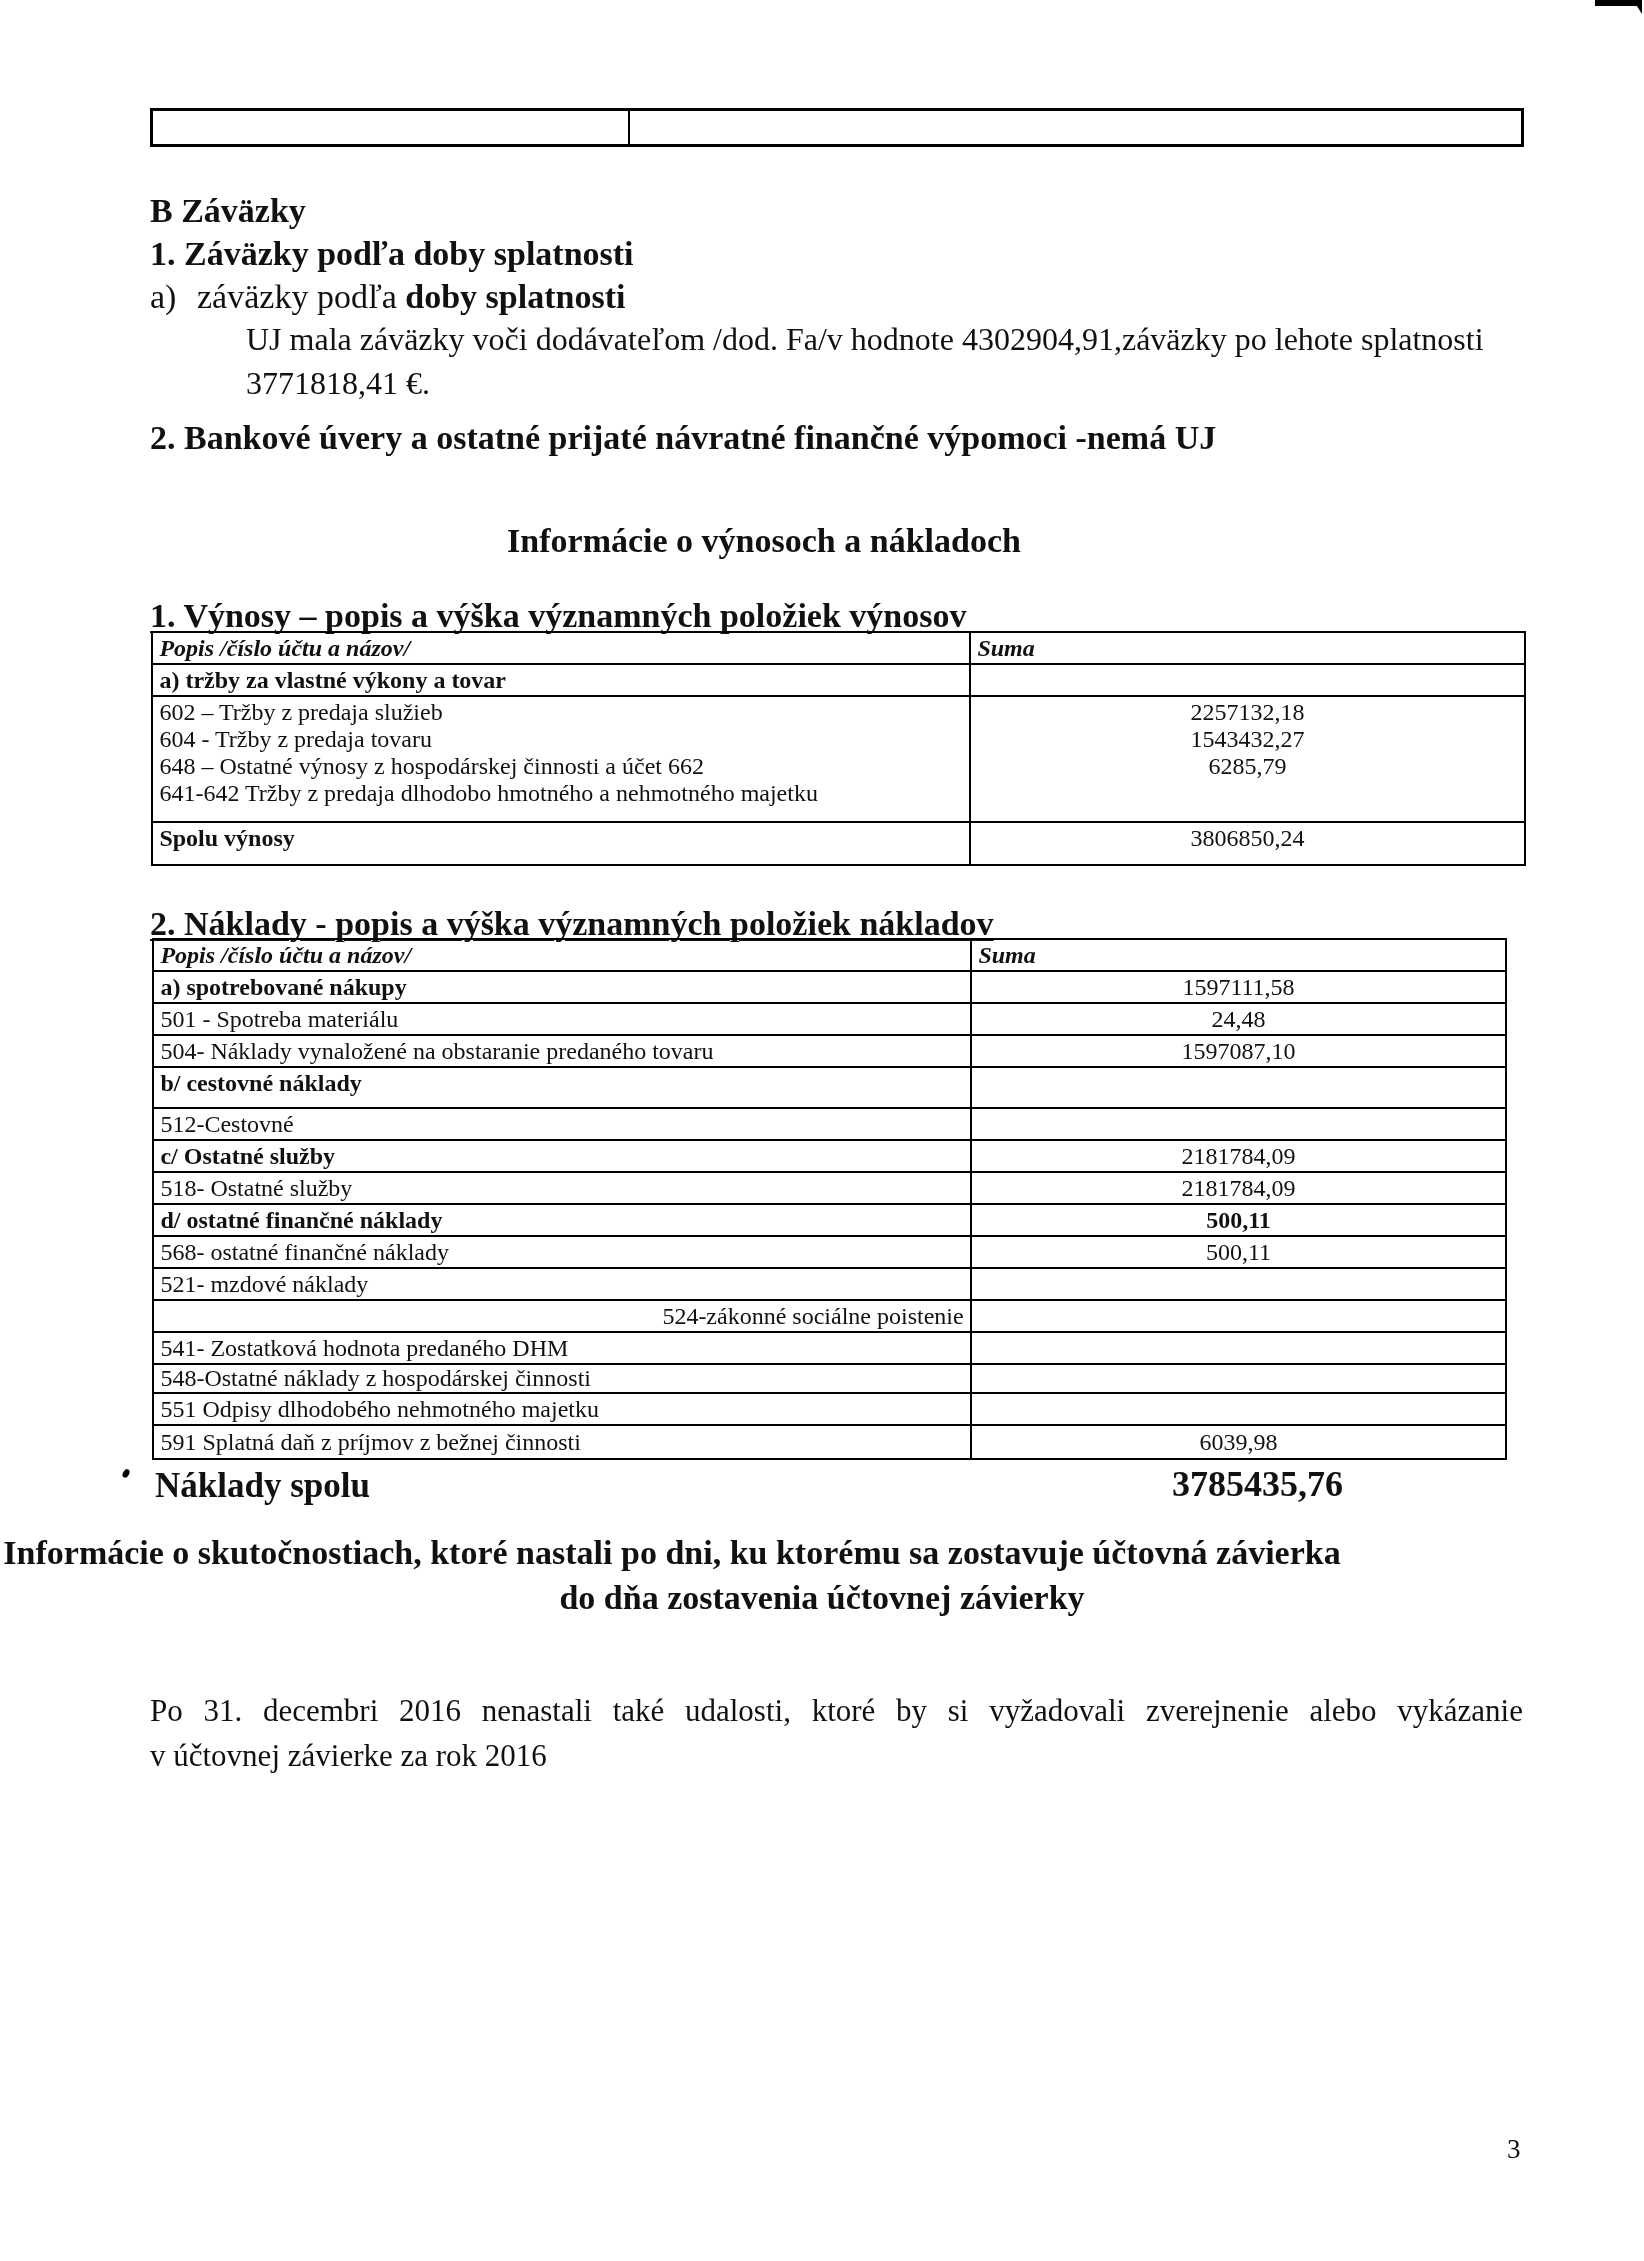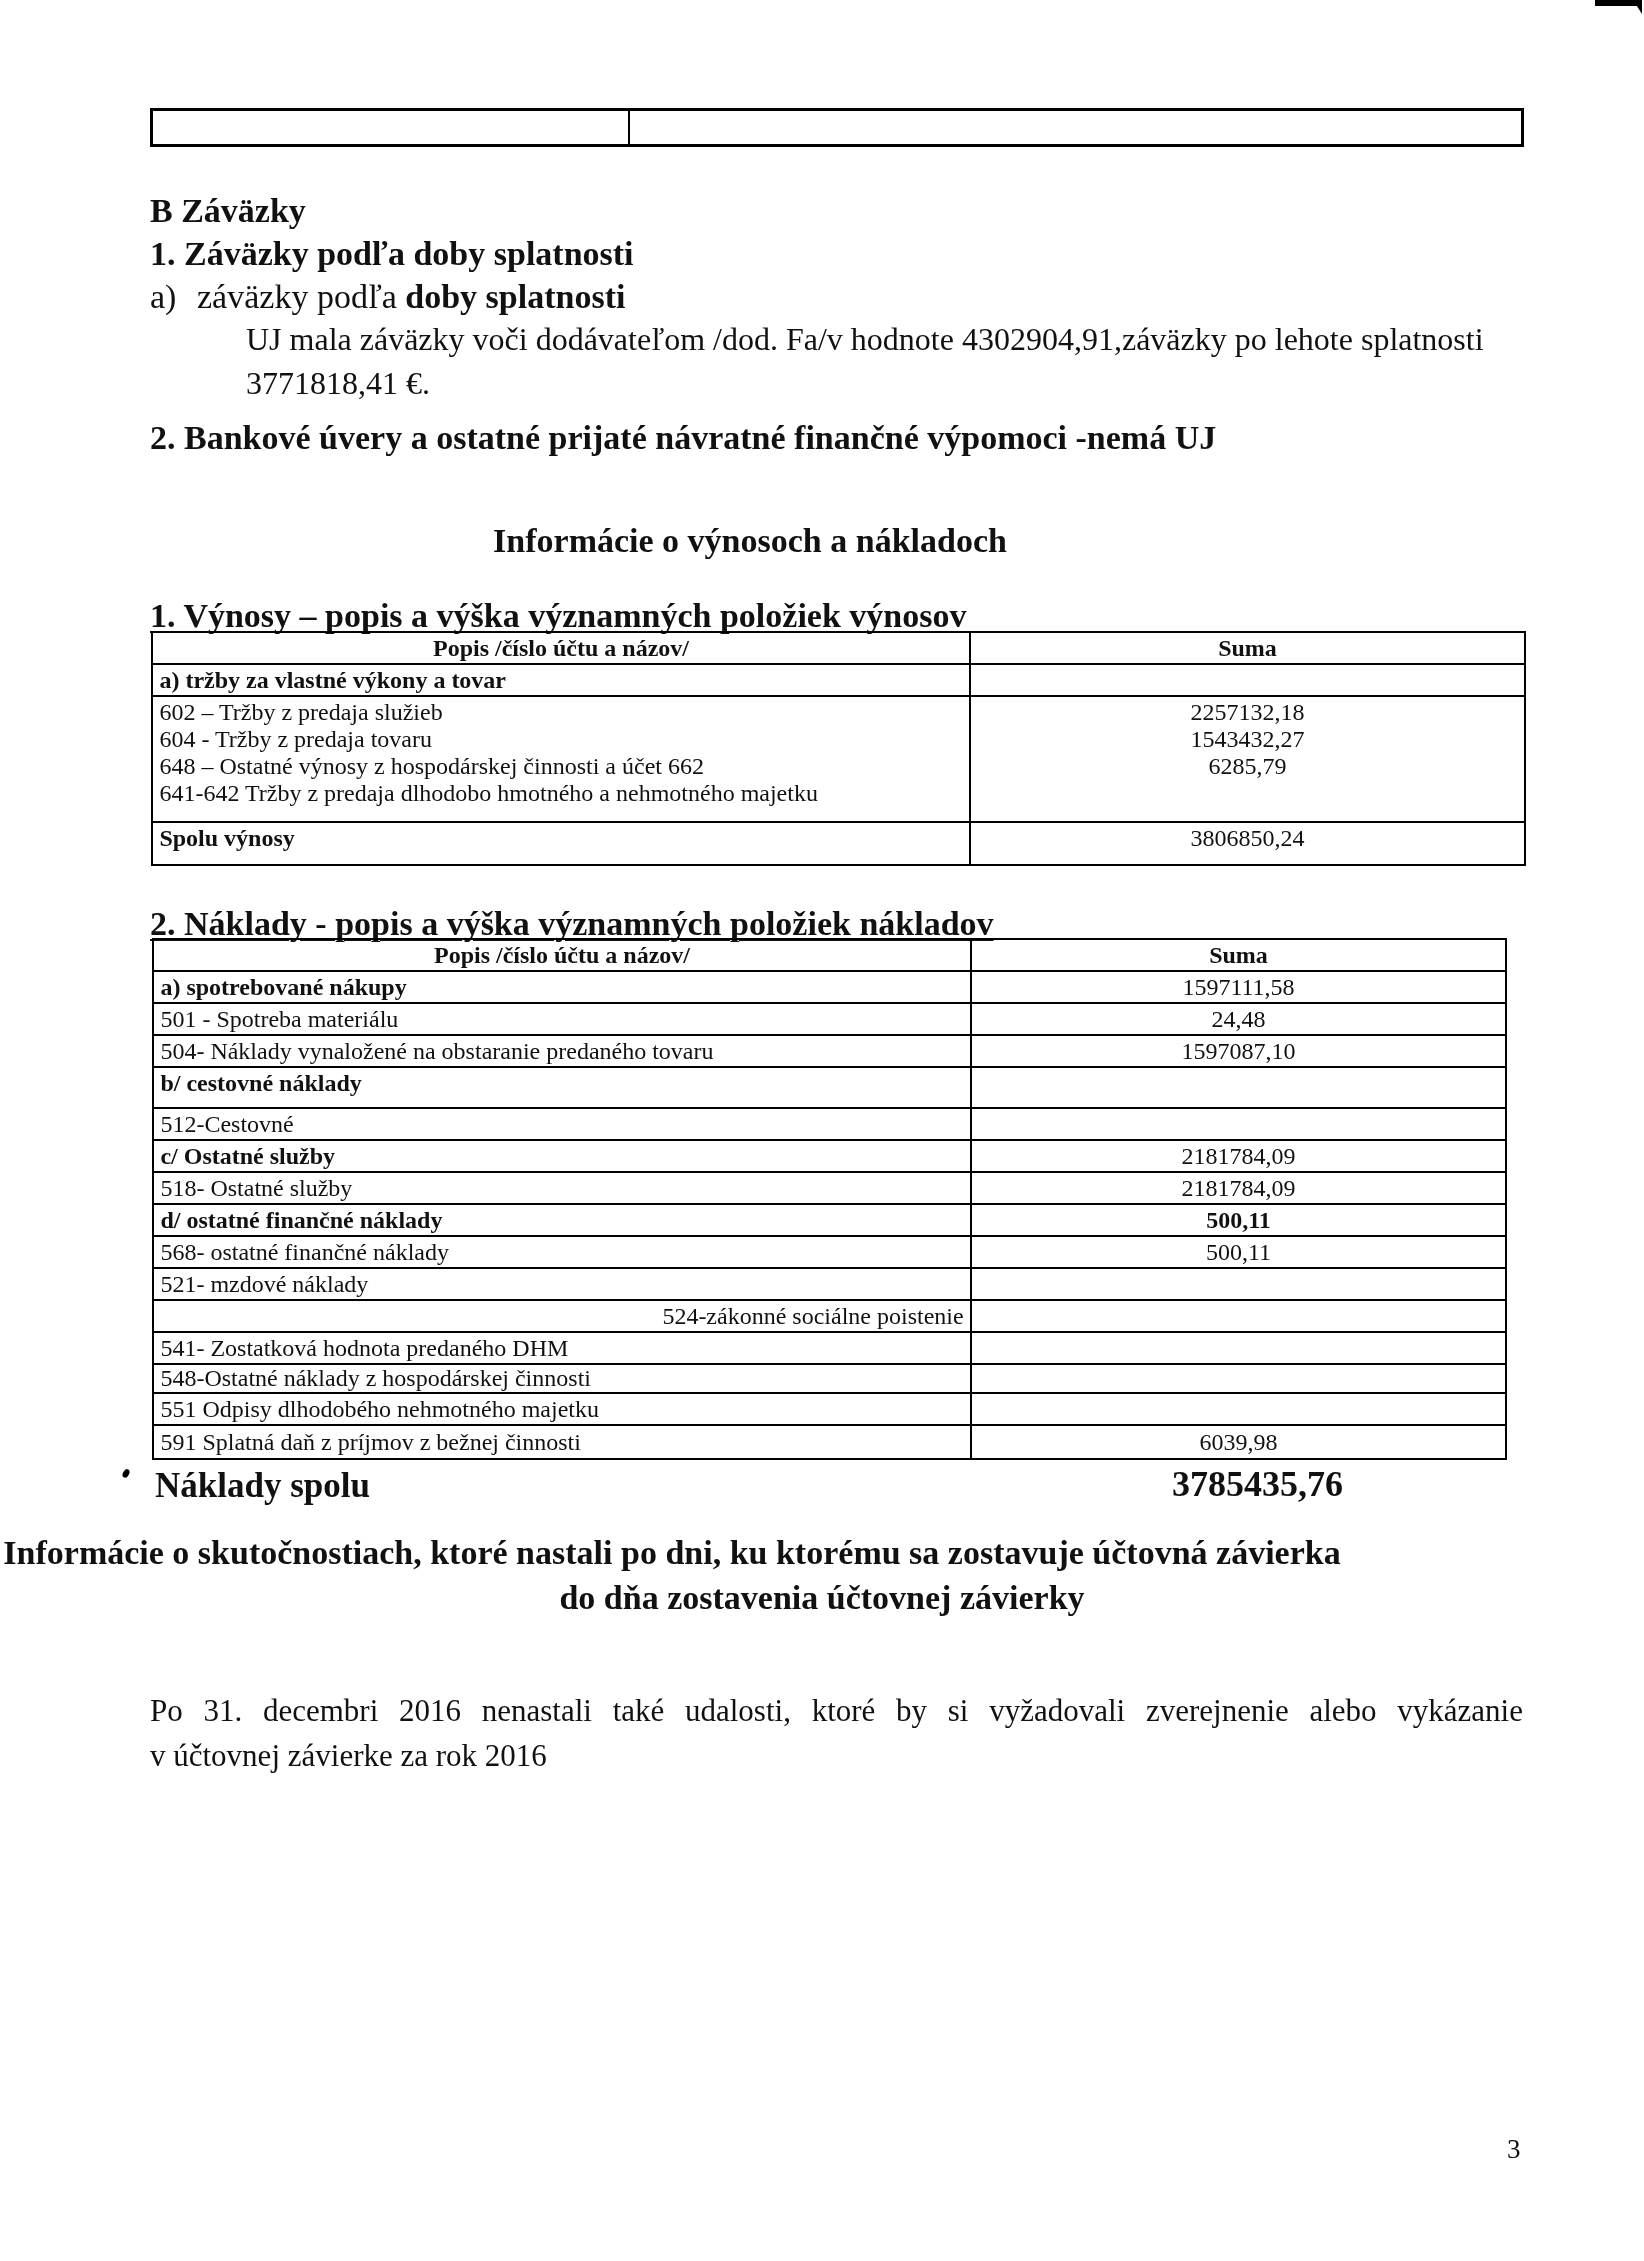--- a/index.html
+++ b/index.html
@@ -18,21 +18,21 @@
     border: 3.2px solid #000; box-sizing: border-box; }
   .top-table .divider { position: absolute; left: 475px; top: 0; bottom: 0; width: 1.9px; background: #000; }
 
   .t56 { font-size: 34px; line-height: 39px; }
 
   
   .dtable { position: absolute; border-collapse: collapse; table-layout: fixed; }
   .dtable td { border: 2.6px solid #000; padding: 0 6.4px; vertical-align: middle;
     font-size: 24px; line-height: 27px; overflow: hidden; white-space: nowrap; }
   .dtable td.num { text-align: center; padding: 0; }
-  .dtable td.hdr { text-align: center; font-weight: bold; }
+  .dtable td.hdr { font-weight: bold; font-style: italic; }
   .dtable tr.tall td { vertical-align: top; padding-top: 1.9px; }
   .multi div { line-height: 27px; }
 
   .underline { text-decoration: underline; text-decoration-thickness: 1.9px; text-underline-offset: 3.9px; }
   .dot { position: absolute; left: 123px; top: 1469px; width: 6.4px; height: 9px; background: #000;
     border-radius: 50% 50% 50% 50%; transform: rotate(30deg); }
 </style>
 </head>
 <body>
 
@@ -45,21 +45,21 @@
 <div class="abs b t56" style="left:150px; top:191px;">B  Záväzky</div>
 <div class="abs b t56" style="left:150px; top:234px;">1. Záväzky podľa doby splatnosti</div>
 <div class="abs t56" style="left:150px; top:277px;">
   <span>a)</span><span style="display:inline-block;width:20.6px;"></span><span>záväzky podľa </span><span class="b">doby splatnosti</span>
 </div>
 <div class="abs t56" style="left:246px; top:320px; font-size:32px;">UJ mala záväzky voči dodávateľom /dod. Fa/v hodnote  4302904,91,záväzky po lehote splatnosti</div>
 <div class="abs t56" style="left:246px; top:364px; font-size:32px;">3771818,41  €.</div>
 
 <div class="abs b t56" style="left:150px; top:418px;">2.  Bankové úvery a ostatné prijaté návratné finančné výpomoci  -nemá UJ</div>
 
-<div class="abs b t56" style="left:0; width:1500px; text-align:center; top:521px; white-space:nowrap;">Informácie o výnosoch a nákladoch</div>
+<div class="abs b t56" style="left:14px; width:1500px; text-align:center; top:521px; white-space:nowrap;">Informácie o výnosoch a nákladoch</div>
 
 <div class="abs b t56 underline" style="left:150px; top:596px;">1. Výnosy – popis a výška významných položiek výnosov</div>
 
 <table class="dtable" style="left:151px; top:631px; width:1373px;">
   <colgroup>
       <col style="width:818px;">
       <col style="width:555px;">
     </colgroup>
   <tbody>
       <tr style="height:32px;">

